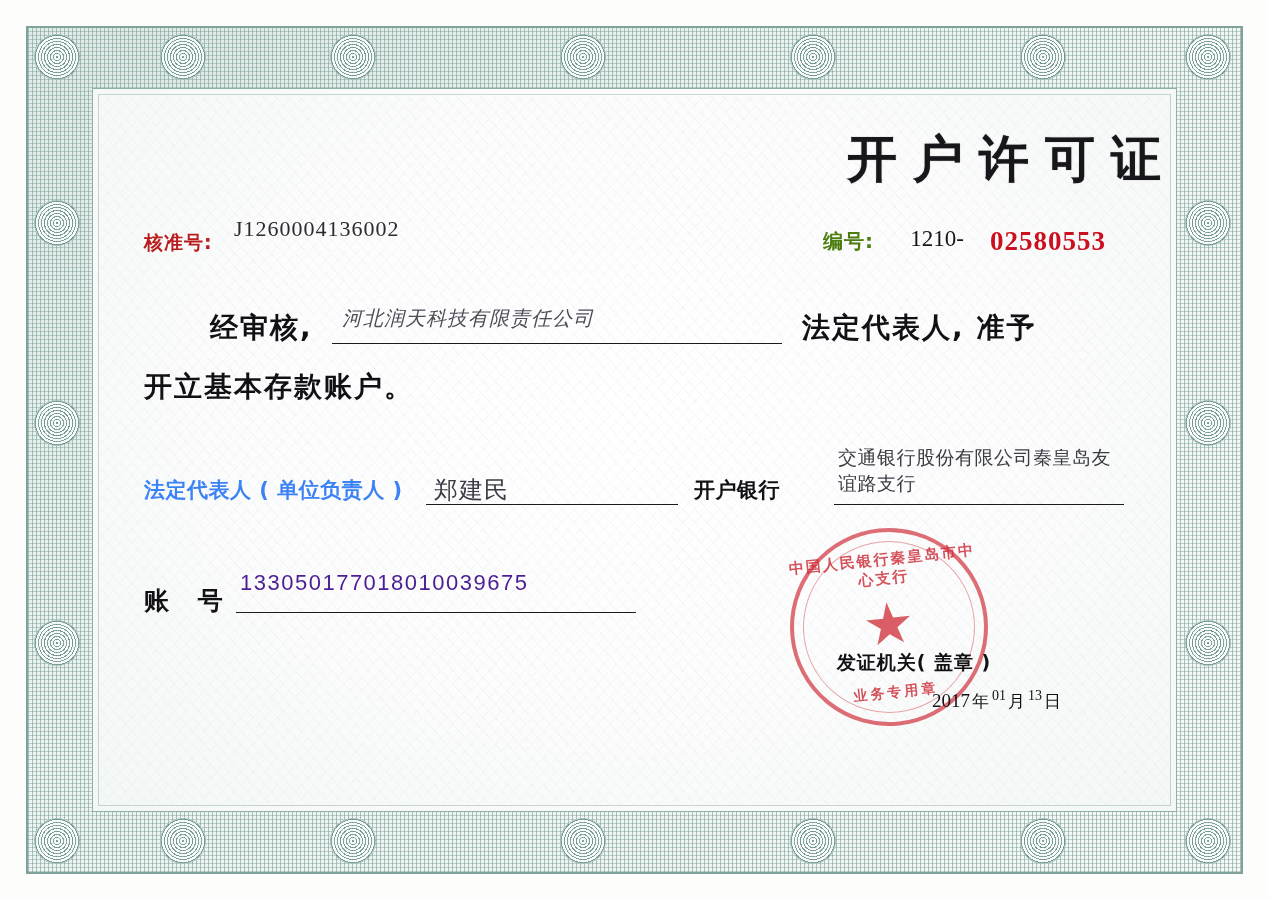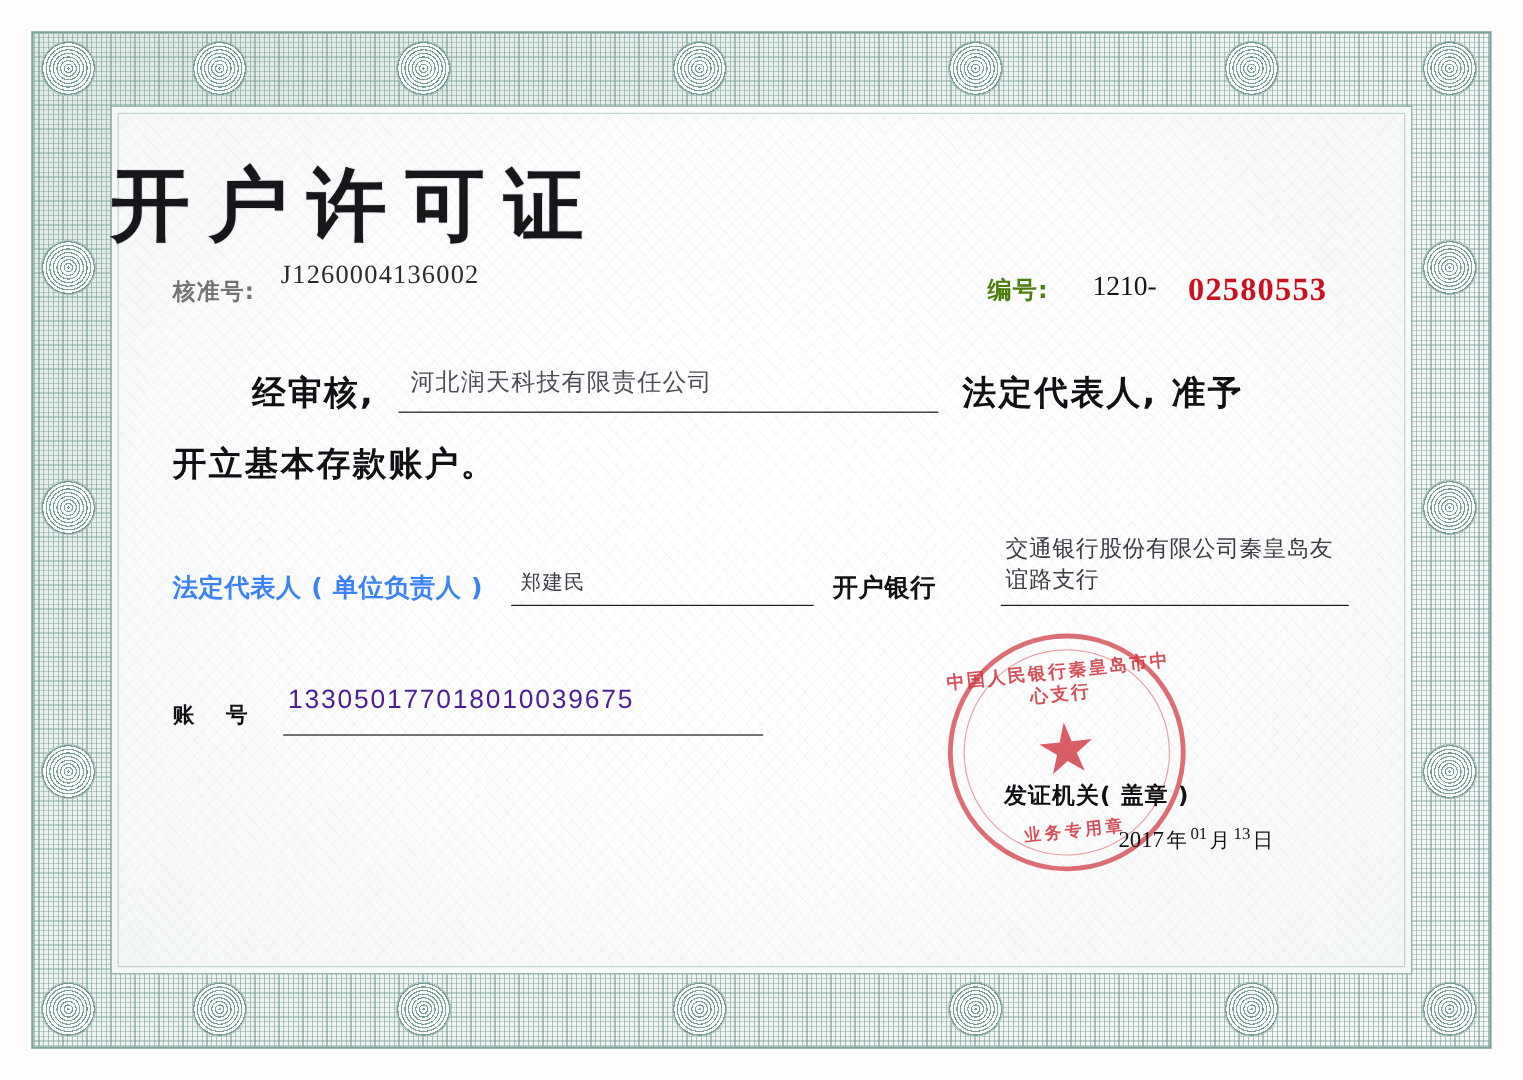--- a/index.html
+++ b/index.html
@@ -105,44 +105,44 @@
     top: 88px;
     width: 1085px;
     height: 724px;
   }
 
   .doc-title {
     position: absolute;
     left: 0;
     top: 38px;
     width: 1085px;
-    text-align: left;
+    text-align: right;
     font-family: "DejaVu Serif", "Liberation Serif", serif;
     font-weight: bold;
-    font-size: 66px;
+    font-size: 50px;
     letter-spacing: 16px;
     color: #17171b;
     text-shadow: 0 0 1px rgba(0,0,0,0.5);
   }
 
   .row-approval {
     position: absolute;
     left: 52px;
     top: 128px;
     width: 980px;
     height: 40px;
   }
   .label-approval {
     position: absolute;
     left: 0;
     top: 14px;
     font-family: "DejaVu Sans", "Liberation Sans", sans-serif;
     font-size: 19px;
     font-weight: bold;
-    color: #737373;
+    color: #b91c1c;
     letter-spacing: 1px;
     text-align: center;
   }
   .val-approval {
     position: absolute;
     left: 90px;
     top: 0px;
     font-family: "Liberation Serif", serif;
     font-size: 22px;
     color: #2a2a30;
@@ -206,20 +206,21 @@
     border-bottom: 1.6px solid #1a1a1f;
   }
   .b1-fill {
     position: absolute;
     left: 10px;
     top: 2px;
     font-family: "DejaVu Sans", "Liberation Sans", sans-serif;
     font-size: 20px;
     color: #4c4c58;
     letter-spacing: 1px;
+    font-style: italic;
   }
   .b1-post {
     position: absolute;
     left: 592px;
     top: 6px;
   }
   .body-line2 {
     position: absolute;
     left: 52px;
     top: 280px;
@@ -250,21 +251,21 @@
     top: 0;
     width: 252px;
     height: 38px;
     border-bottom: 1.6px solid #1a1a1f;
   }
   .val-rep {
     position: absolute;
     left: 8px;
     top: 8px;
     font-family: "DejaVu Sans", "Liberation Sans", sans-serif;
-    font-size: 17px;
+    font-size: 24px;
     color: #3b3b45;
     letter-spacing: 1px;
   }
   .lbl-bank {
     position: absolute;
     left: 550px;
     top: 10px;
     font-family: Liberation Mono, monospace;
     font-weight: bold;
     font-size: 21px;
@@ -299,21 +300,21 @@
     top: 478px;
     width: 600px;
     height: 54px;
   }
   .lbl-acct {
     position: absolute;
     left: 0;
     top: 18px;
     font-family: "DejaVu Sans", "Liberation Sans", sans-serif;
     font-weight: bold;
-    font-size: 18px;
+    font-size: 25px;
     color: #111115;
     letter-spacing: 10px;
   }
   .blank-acct {
     position: absolute;
     left: 92px;
     top: 0;
     width: 400px;
     height: 46px;
     border-bottom: 1.6px solid #1a1a1f;

